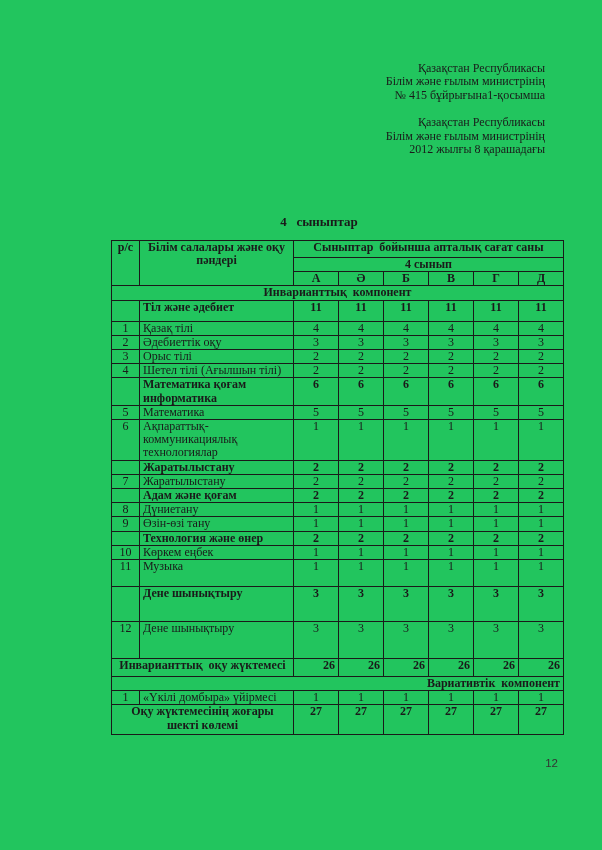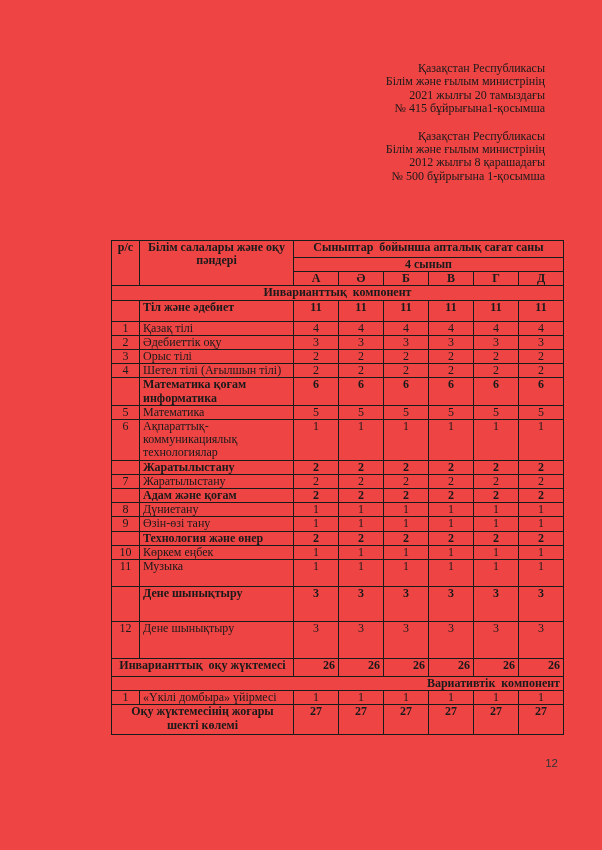--- a/index.html
+++ b/index.html
@@ -1,17 +1,17 @@
 <!DOCTYPE html>
 <html><head>
 <meta charset="utf-8">
 <style>
   html,body { margin:0; padding:0; background:#ffffff; }
   .page {
-    position:relative; width:602px; height:850px; background:#ef4444;
+    position:relative; width:602px; height:850px; background:#22c55e;
     font-family:"Liberation Serif", serif; color:#1a1a1a; overflow:hidden;
   }
   .doc-header {
     position:absolute; top:62px; right:57px; text-align:right;
     font-size:12px; line-height:13.4px;
   }
   .doc-header .block { margin-bottom:14px; }
   .doc-title {
     position:absolute; top:214px; left:93px; width:452px;
     text-align:center; font-weight:bold; font-size:13px; white-space:pre;
@@ -38,31 +38,30 @@
 </style>
 </head>
 <body>
 
 <div class="page">
 
   <div class="doc-header">
     <div class="block">
       <div>Қазақстан Республикасы</div>
       <div>Білім және ғылым министрінің</div>
-      <div>2021 жылғы 20 тамыздағы</div>
       <div>№ 415 бұйрығына1-қосымша</div>
     </div>
     <div class="block">
       <div>Қазақстан Республикасы</div>
       <div>Білім және ғылым министрінің</div>
       <div>2012 жылғы 8 қарашадағы</div>
-      <div>№ 500 бұйрығына 1-қосымша</div>
     </div>
   </div>
 
+  <div class="doc-title">4   сыныптар</div>
 
   <table class="schedule">
     <colgroup>
       <col style="width:28px">
         <col style="width:154px">
       <col style="width:45px">
         <col style="width:45px">
         <col style="width:45px">
       <col style="width:45px">
         <col style="width:45px">

